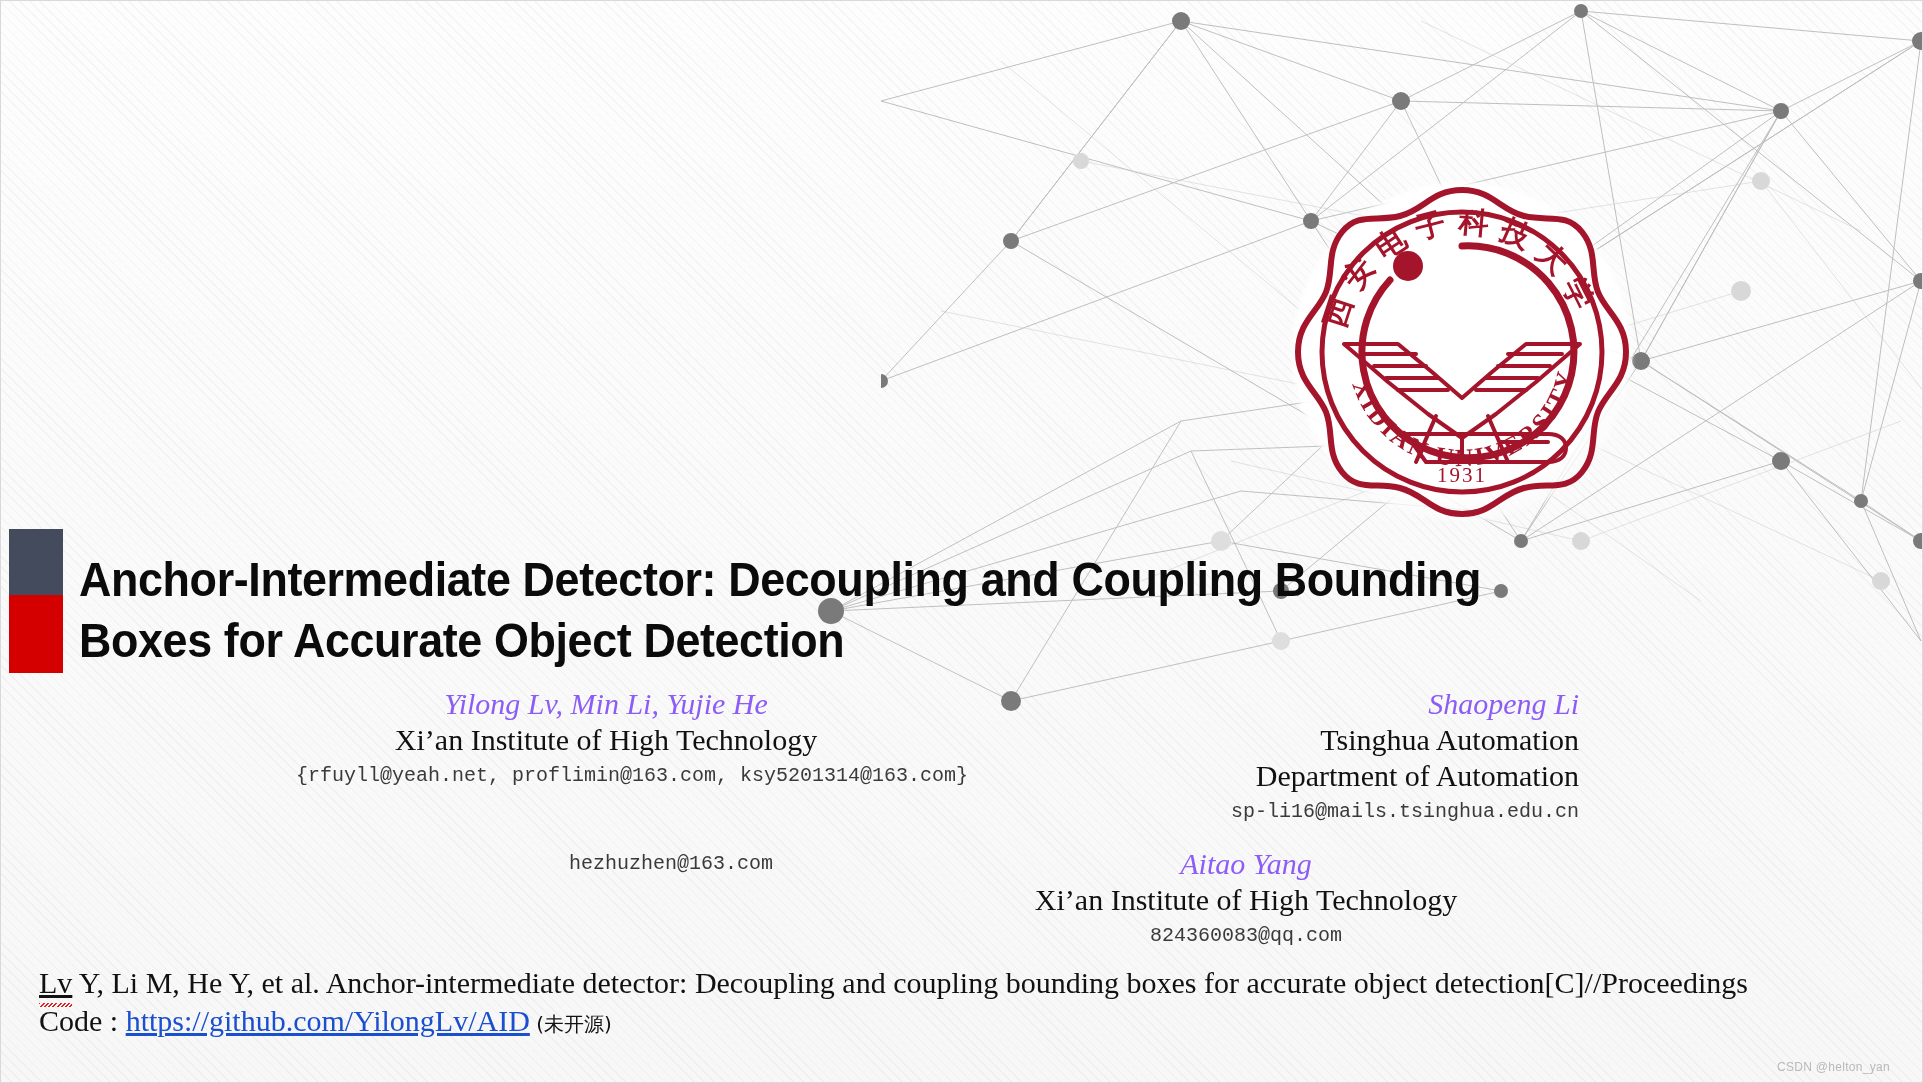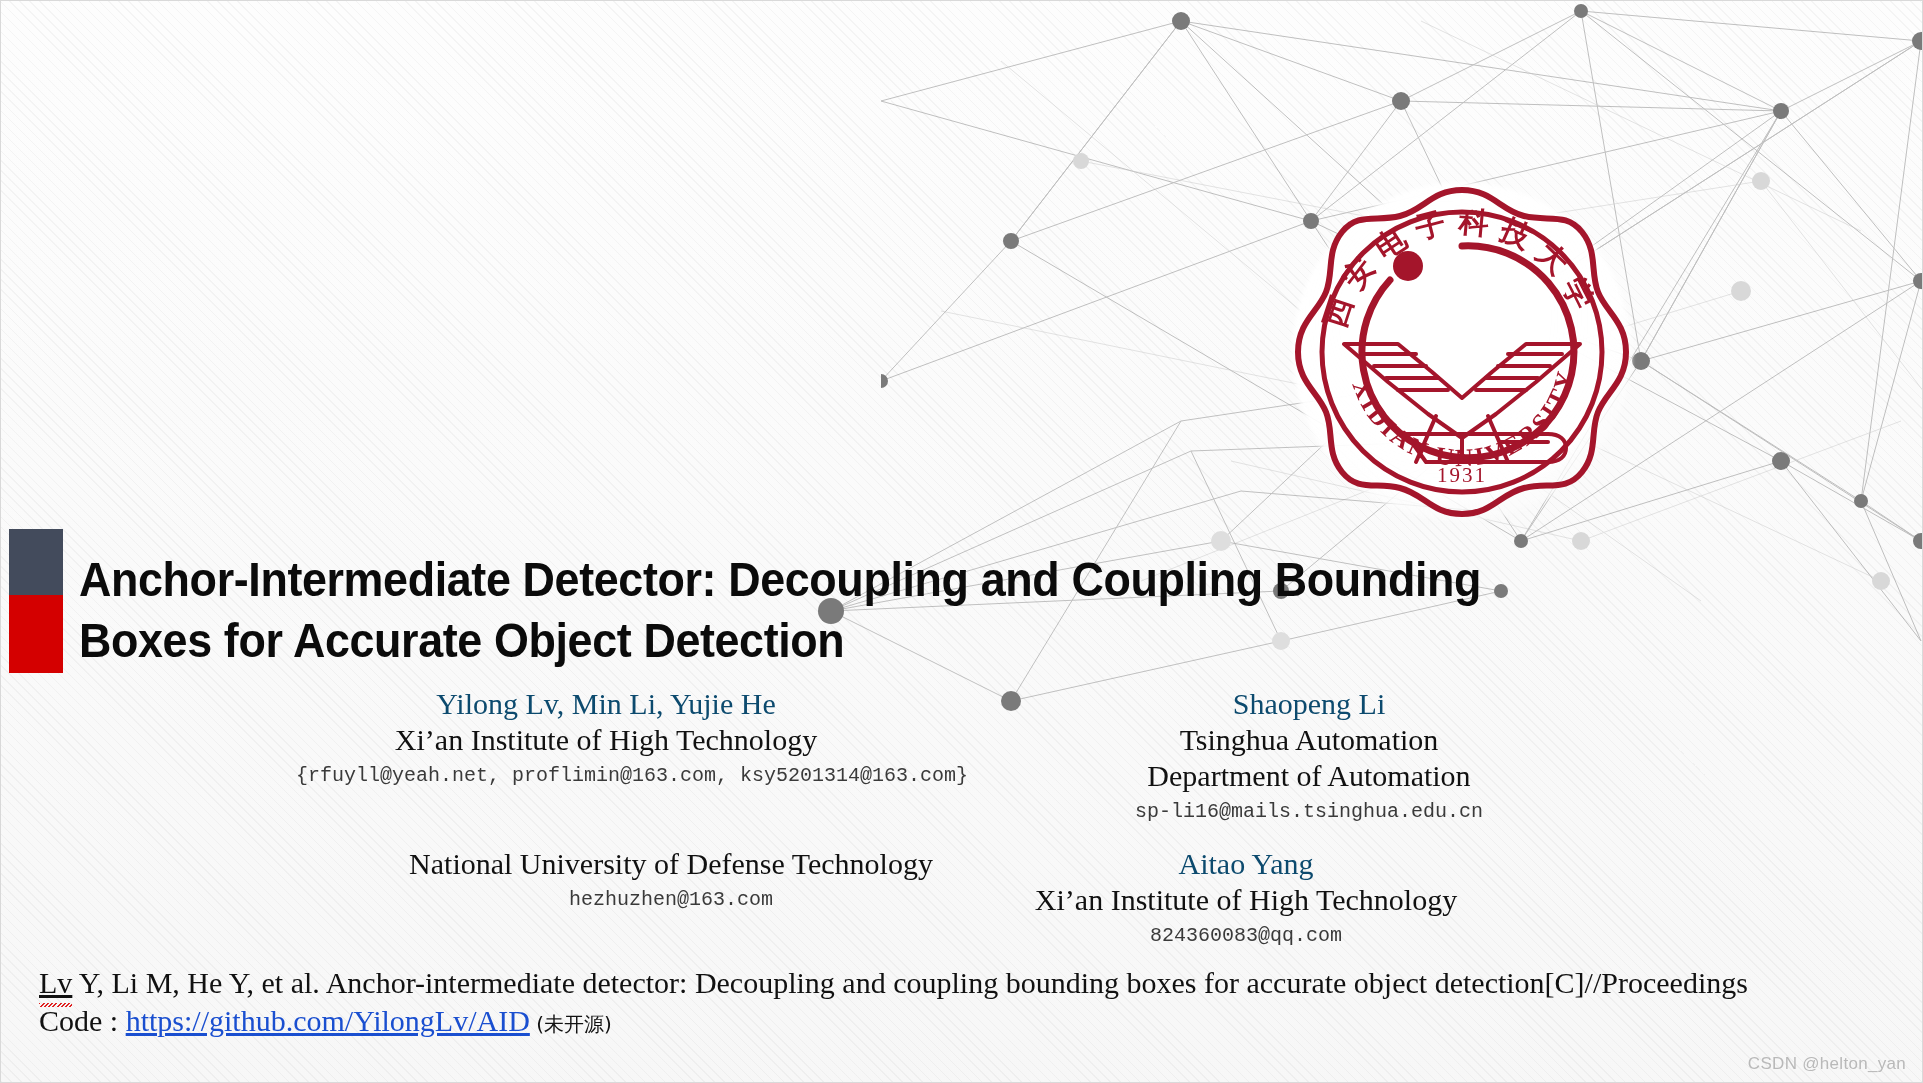--- a/index.html
+++ b/index.html
@@ -98,41 +98,42 @@
     display:flex;
   }
   #authors-row-1{ left:0; top:685px; width:1923px; }
   #authors-row-2{ left:0; top:845px; width:1923px; }
 
   .author-block{ text-align:center; }
   .author-name{
     font-family:"Liberation Serif", serif;
     font-size:30px;
     line-height:36px;
-    color:#0c4a6e;
+    color:#8b5cf6;
+    font-style:italic;
   }
   .author-affil{
     font-family:"Liberation Serif", serif;
     font-size:30px;
     line-height:36px;
     color:#111;
     white-space:nowrap;
   }
   .author-email{
     font-family:"Liberation Mono", monospace;
     font-size:20px;
     line-height:30px;
     color:#3a3a3a;
     margin-top:3px;
     white-space:nowrap;
   }
 
   
   #ab-1{ position:absolute; left:295px; top:0; width:620px; }
-  #ab-2{ position:absolute; left:1038px; top:0; width:540px; }
+  #ab-2{ position:absolute; left:1038px; top:0; width:540px;text-align:right; }
   
   #ab-3{ position:absolute; left:350px; top:0; width:640px; }
   #ab-4{ position:absolute; left:985px; top:0; width:520px; }
 
   
   #citation{
     position:absolute;
     left:38px; top:963px;
     width:1840px;
     z-index:7;
@@ -160,24 +161,24 @@
     color:#1a4fd0;
     text-decoration:underline;
     text-underline-offset:2px;
     margin-top:28px;
   }
   #code-cn{ font-family:"DejaVu Sans", sans-serif; font-size:20px; }
 
   
   #watermark{
     position:absolute;
-    right:16px; bottom:8px;
+    right:32px; bottom:8px;
     z-index:9;
     font-family:"Liberation Sans", sans-serif;
-    font-size:17px;
+    font-size:12px;
     color:#b9b9b9;
     letter-spacing:.3px;
   }
 </style>
 </head>
 <body>
 
 <div id="slide">
 
   <div id="vignette"></div>
@@ -370,21 +371,20 @@
       <div class="author-affil">Tsinghua Automation</div>
       <div class="author-affil">Department of Automation</div>
       <div class="author-email">sp-li16@mails.tsinghua.edu.cn</div>
     </div>
 
   </div>
 
   <div class="authors-row" id="authors-row-2">
 
     <div class="author-block" id="ab-3">
-      <div class="author-affil">National University of Defense Technology</div>
       <div class="author-email">hezhuzhen@163.com</div>
     </div>
 
     <div class="author-block" id="ab-4">
       <div class="author-name">Aitao Yang</div>
       <div class="author-affil">Xi’an Institute of High Technology</div>
       <div class="author-email">824360083@qq.com</div>
     </div>
 
   </div>

